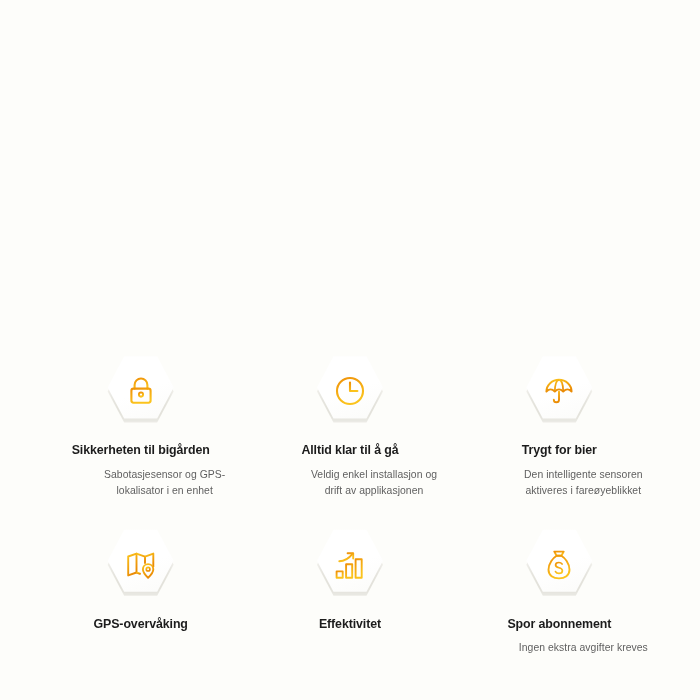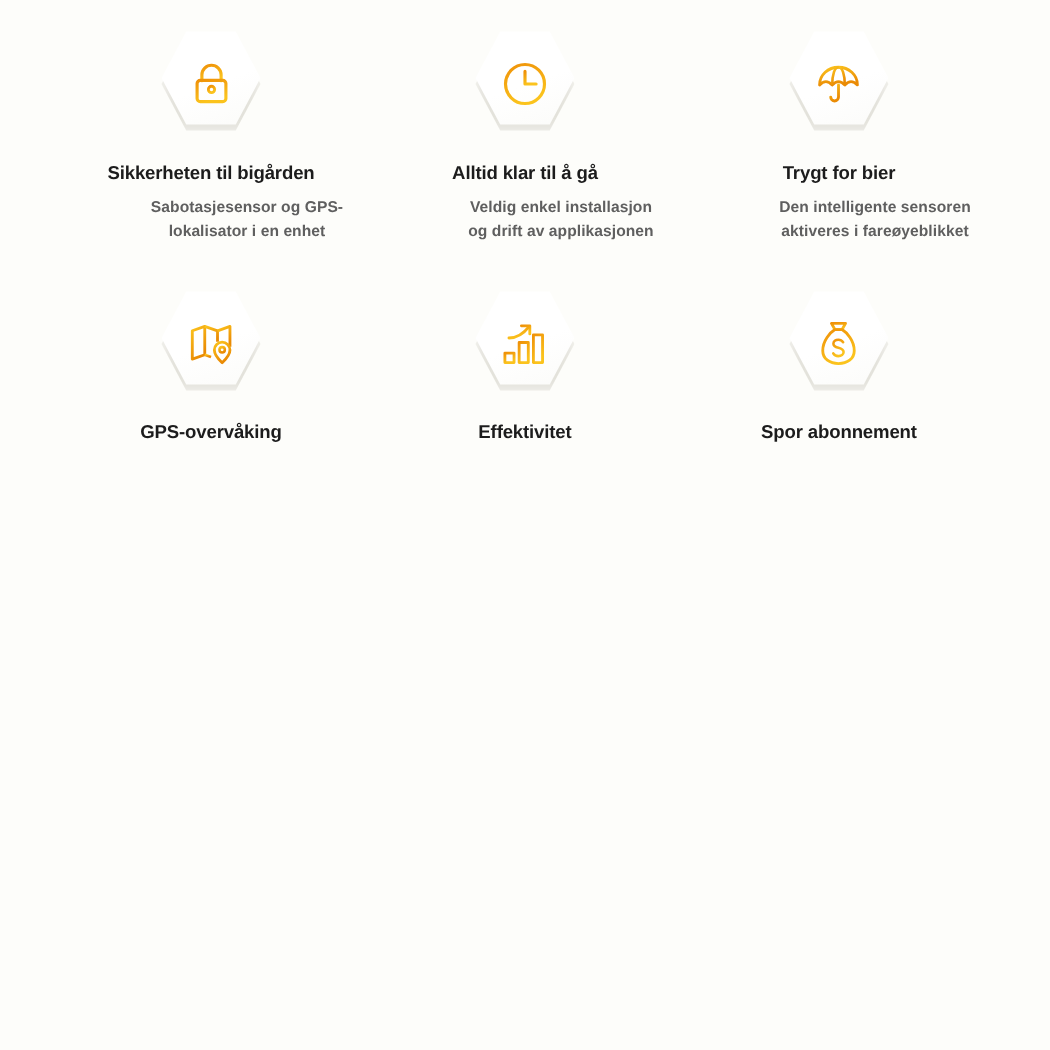--- a/index.html
+++ b/index.html
@@ -14,21 +14,21 @@
     background: #fdfdfa;
     font-family: "Liberation Sans", sans-serif;
     -webkit-font-smoothing: antialiased;
   }
 
   #features-section {
     width: 700px;
     height: 656px;
     display: flex;
     flex-direction: column;
-    justify-content: flex-start;
+    justify-content: flex-end;
     align-items: center;
     padding-top: 18px;
   }
 
   .feature-grid {
     width: 620px;
     display: grid;
     grid-template-columns: repeat(3, 1fr);
     grid-template-rows: repeat(2, auto);
     row-gap: 28px;
@@ -86,21 +86,21 @@
     font-weight: bold;
     color: #1c1c1c;
     text-align: center;
     line-height: 1.3;
     letter-spacing: -0.1px;
     margin-bottom: 8px;
   }
 
   .feature-desc {
     font-size: 10.4px;
-    font-weight: bold;
+    font-weight: normal;
     color: #5f5f5f;
     text-align: center;
     line-height: 1.55;
     max-width: 185px;
     letter-spacing: 0.05px;
     margin-left: 48px;
   }
 </style>
 </head>
 <body>
@@ -225,16 +225,17 @@
             </linearGradient>
           </defs>
           <path d="M11.3 2.6h9.4l-2.3 4.1h-4.8L11.3 2.6Z" stroke="url(#g6)" stroke-width="1.9" stroke-linejoin="round"></path>
           <path d="M13.6 6.7h4.8c3.2 2 8.1 7.3 8.1 14.1 0 5.5-4.7 8.6-10.5 8.6S5.5 26.3 5.5 20.8c0-6.8 4.9-12.1 8.1-14.1Z" stroke="url(#g6)" stroke-width="1.9" stroke-linejoin="round"></path>
           <path d="M19.1 15.1c-.7-1-1.9-1.6-3.2-1.6-1.9 0-3.3 1.1-3.3 2.6 0 1.6 1.3 2.2 3.3 2.7 2.1.5 3.5 1.2 3.5 2.9 0 1.6-1.6 2.7-3.5 2.7-1.5 0-2.8-.7-3.4-1.8" stroke="url(#g6)" stroke-width="1.7" stroke-linecap="round"></path>
           <path d="M16 11.5v2" stroke="url(#g6)" stroke-width="1.7" stroke-linecap="round"></path>
           <path d="M16 24.4v2" stroke="url(#g6)" stroke-width="1.7" stroke-linecap="round"></path>
         </svg>
       </div>
       <div class="feature-title">Spor abonnement</div>
+      <div class="feature-desc">Ingen ekstra avgifter kreves</div>
     </div>
 
   </div>
 </section>
 
 </body></html>

